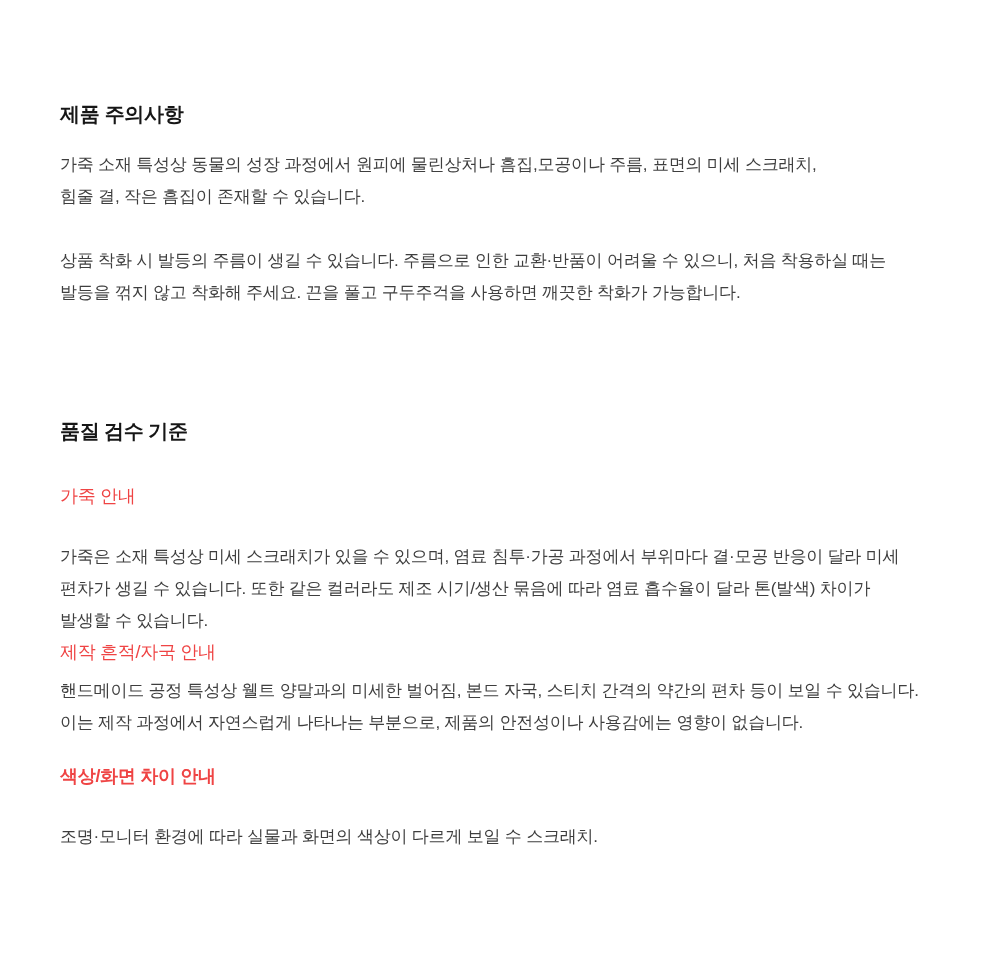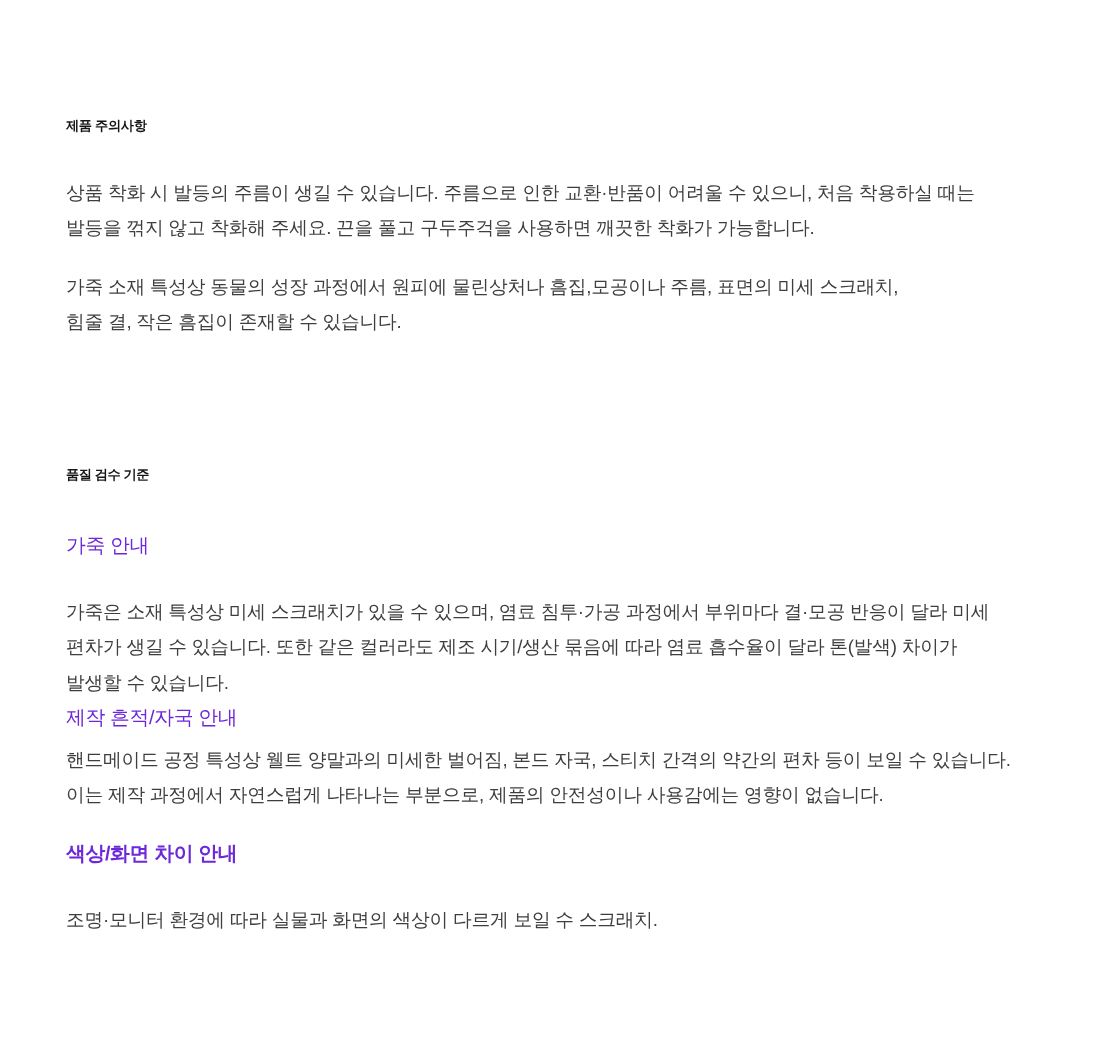--- a/index.html
+++ b/index.html
@@ -11,21 +11,21 @@
     width: 1000px;
     min-height: 963px;
     margin: 0 auto;
     position: relative;
   }
   .page {
     padding: 100px 60px 0 60px;
     color: #3e3e3e;
   }
   .section-title {
-    font-size: 12px;
+    font-size: 20px;
     font-weight: 700;
     line-height: 28px;
     color: #161616;
     letter-spacing: -0.3px;
   }
   .section-title.second {
     margin-top: 108px;
     font-family: Liberation Serif, serif;
   }
   .paragraph {
@@ -35,41 +35,41 @@
     color: #3e3e3e;
     letter-spacing: -0.2px;
     white-space: pre-line;
   }
   .first-paragraph { margin-top: 32px; }
   .next-paragraph  { margin-top: 21px; }
   .subheading {
     font-size: 18px;
     font-weight: 500;
     line-height: 26px;
-    color: #6d28d9;
+    color: #ef4444;
     letter-spacing: -0.3px;
   }
   .sub-first  { margin-top: 38px; }
   .sub-mid    { margin-top: 2px; }
   .sub-last   { margin-top: 24px; font-weight: bold; }
   .sub-body   { margin-top: 32px; }
   .sub-body-tight { margin-top: 10px; }
 </style>
 </head>
 <body>
 
 <div class="page">
 
   <h2 class="section-title">제품 주의사항</h2>
 
+  <p class="paragraph next-paragraph">가죽 소재 특성상 동물의 성장 과정에서 원피에 물린상처나 흠집,모공이나 주름, 표면의 미세 스크래치,
+힘줄 결, 작은 흠집이 존재할 수 있습니다.</p>
+
   <p class="paragraph first-paragraph">상품 착화 시 발등의 주름이 생길 수 있습니다. 주름으로 인한 교환·반품이 어려울 수 있으니, 처음 착용하실 때는
 발등을 꺾지 않고 착화해 주세요. 끈을 풀고 구두주걱을 사용하면 깨끗한 착화가 가능합니다.</p>
-
-  <p class="paragraph next-paragraph">가죽 소재 특성상 동물의 성장 과정에서 원피에 물린상처나 흠집,모공이나 주름, 표면의 미세 스크래치,
-힘줄 결, 작은 흠집이 존재할 수 있습니다.</p>
 
 
   <h2 class="section-title second">품질 검수 기준</h2>
 
   <h3 class="subheading sub-first">가죽 안내</h3>
 
   <p class="paragraph sub-body">가죽은 소재 특성상 미세 스크래치가 있을 수 있으며, 염료 침투·가공 과정에서 부위마다 결·모공 반응이 달라 미세
 편차가 생길 수 있습니다. 또한 같은 컬러라도 제조 시기/생산 묶음에 따라 염료 흡수율이 달라 톤(발색) 차이가
 발생할 수 있습니다.</p>
 

